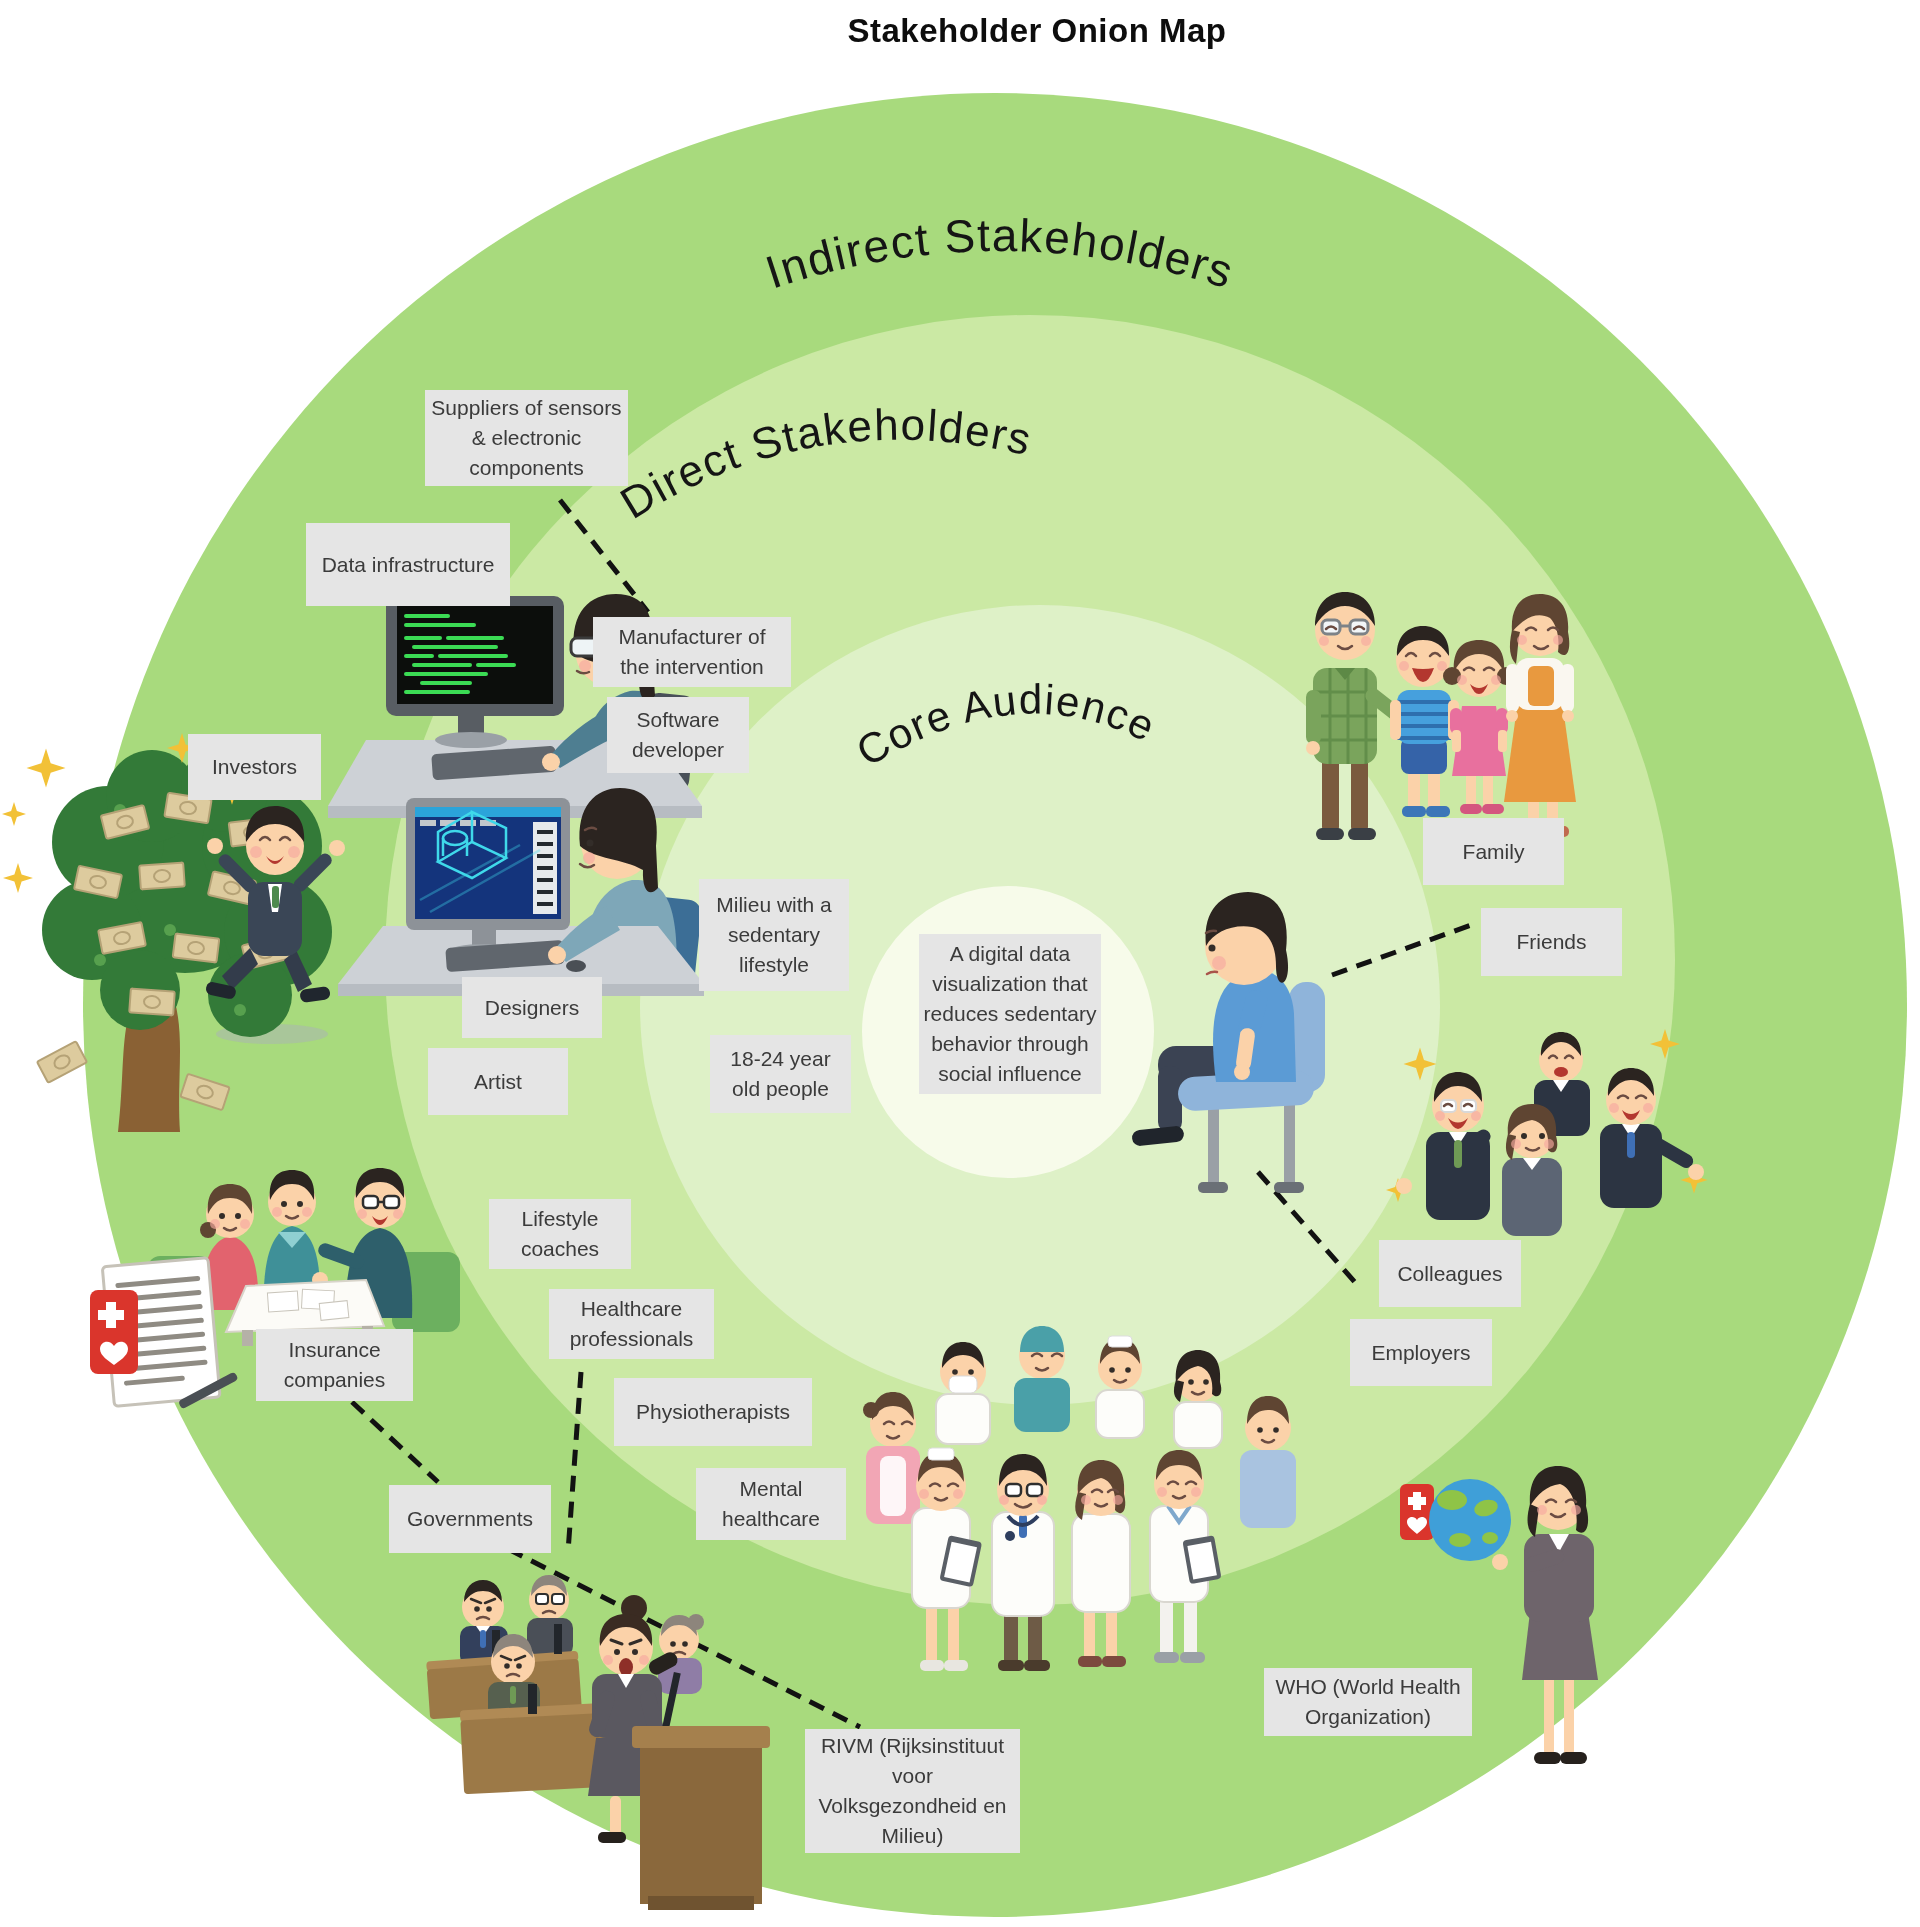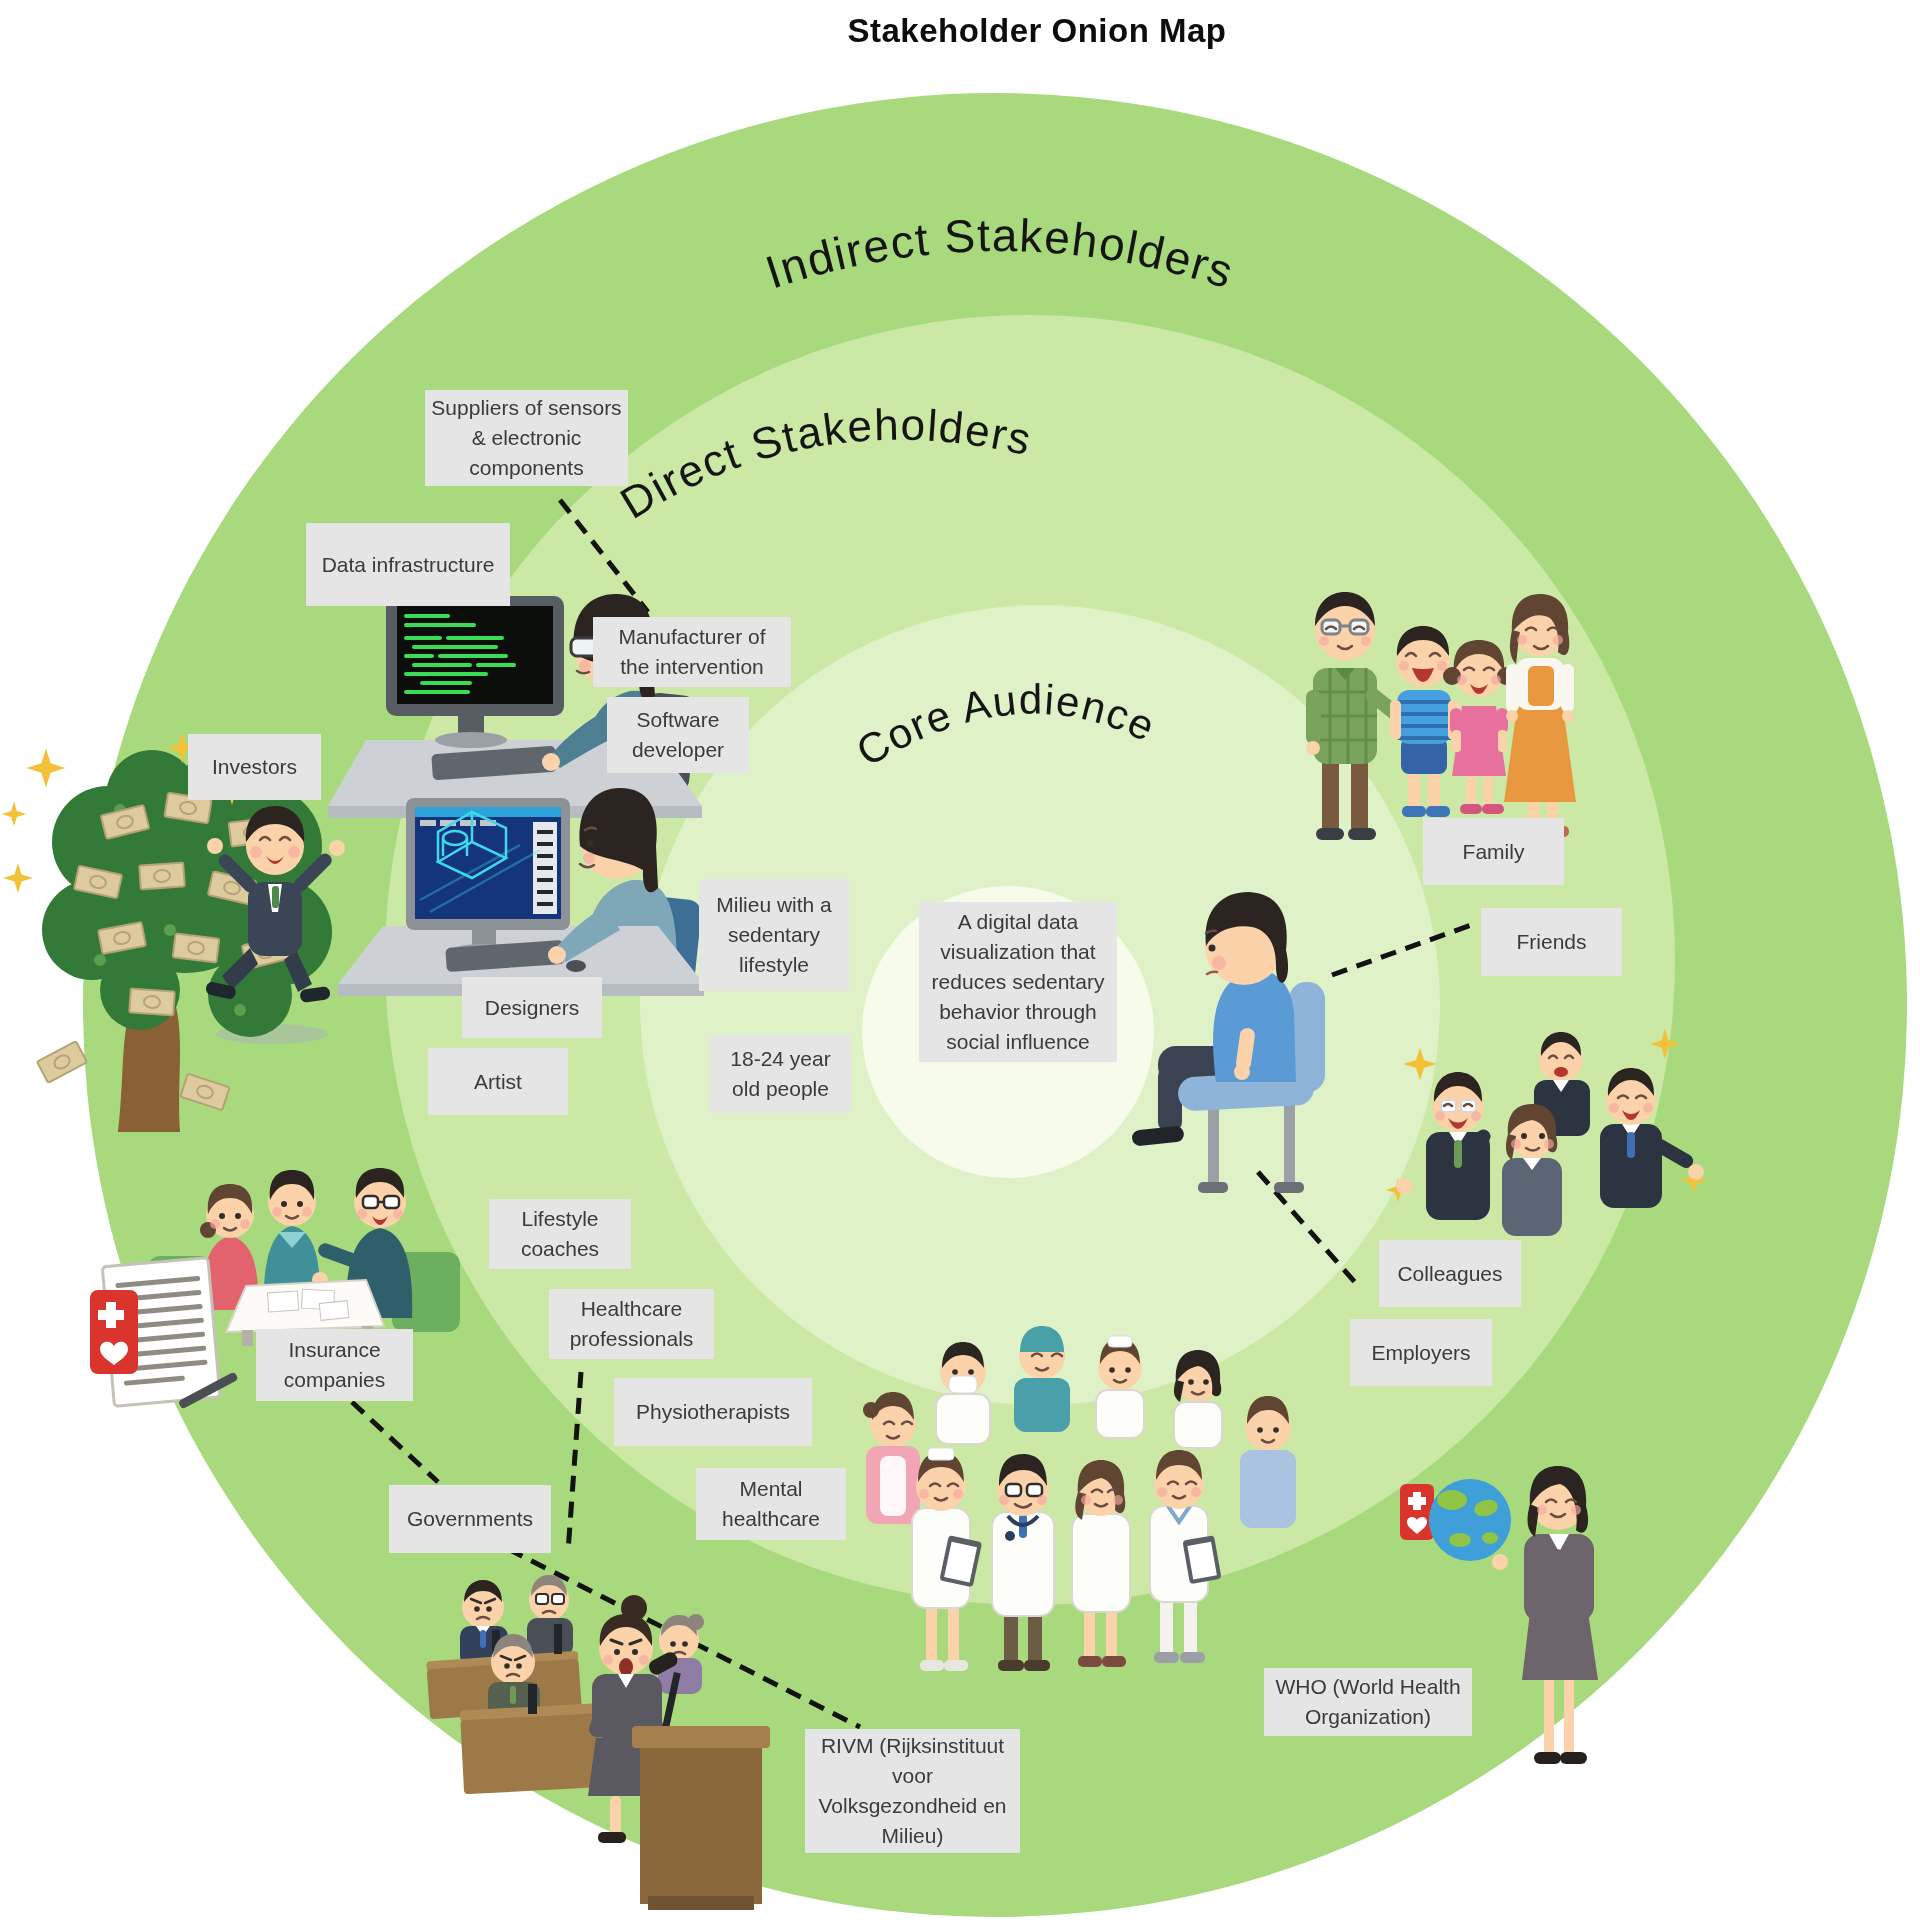--- a/index.html
+++ b/index.html
@@ -735,21 +735,21 @@
   <div class="lbl" style="left:607px;top:697px;width:142px;height:76px">Software
 developer</div>
   <div class="lbl" style="left:188px;top:734px;width:133px;height:66px">Investors</div>
   <div class="lbl" style="left:462px;top:977px;width:140px;height:61px">Designers</div>
   <div class="lbl" style="left:428px;top:1048px;width:140px;height:67px">Artist</div>
   <div class="lbl" style="left:699px;top:879px;width:150px;height:112px">Milieu with a
 sedentary
 lifestyle</div>
   <div class="lbl" style="left:710px;top:1035px;width:141px;height:78px">18-24 year
 old people</div>
-  <div class="lbl" style="left:919px;top:902px;width:198px;height:160px">A digital data
+  <div class="lbl" style="left:919px;top:934px;width:182px;height:160px">A digital data
 visualization that
 reduces sedentary
 behavior through
 social influence</div>
   <div class="lbl" style="left:1423px;top:818px;width:141px;height:67px">Family</div>
   <div class="lbl" style="left:1481px;top:908px;width:141px;height:68px">Friends</div>
   <div class="lbl" style="left:1379px;top:1240px;width:142px;height:67px">Colleagues</div>
   <div class="lbl" style="left:1350px;top:1319px;width:142px;height:67px">Employers</div>
   <div class="lbl" style="left:489px;top:1199px;width:142px;height:70px">Lifestyle
 coaches</div>

